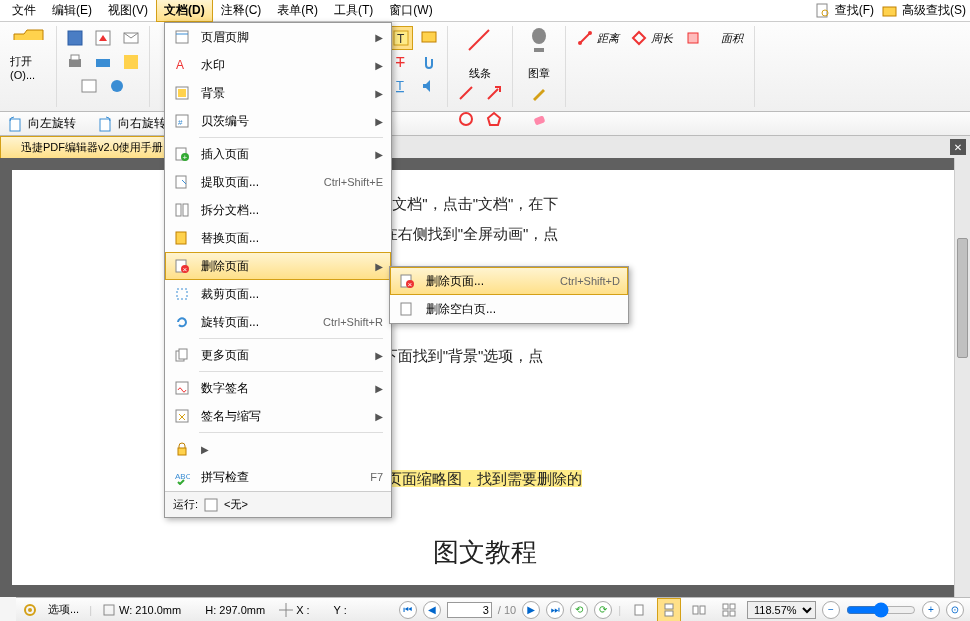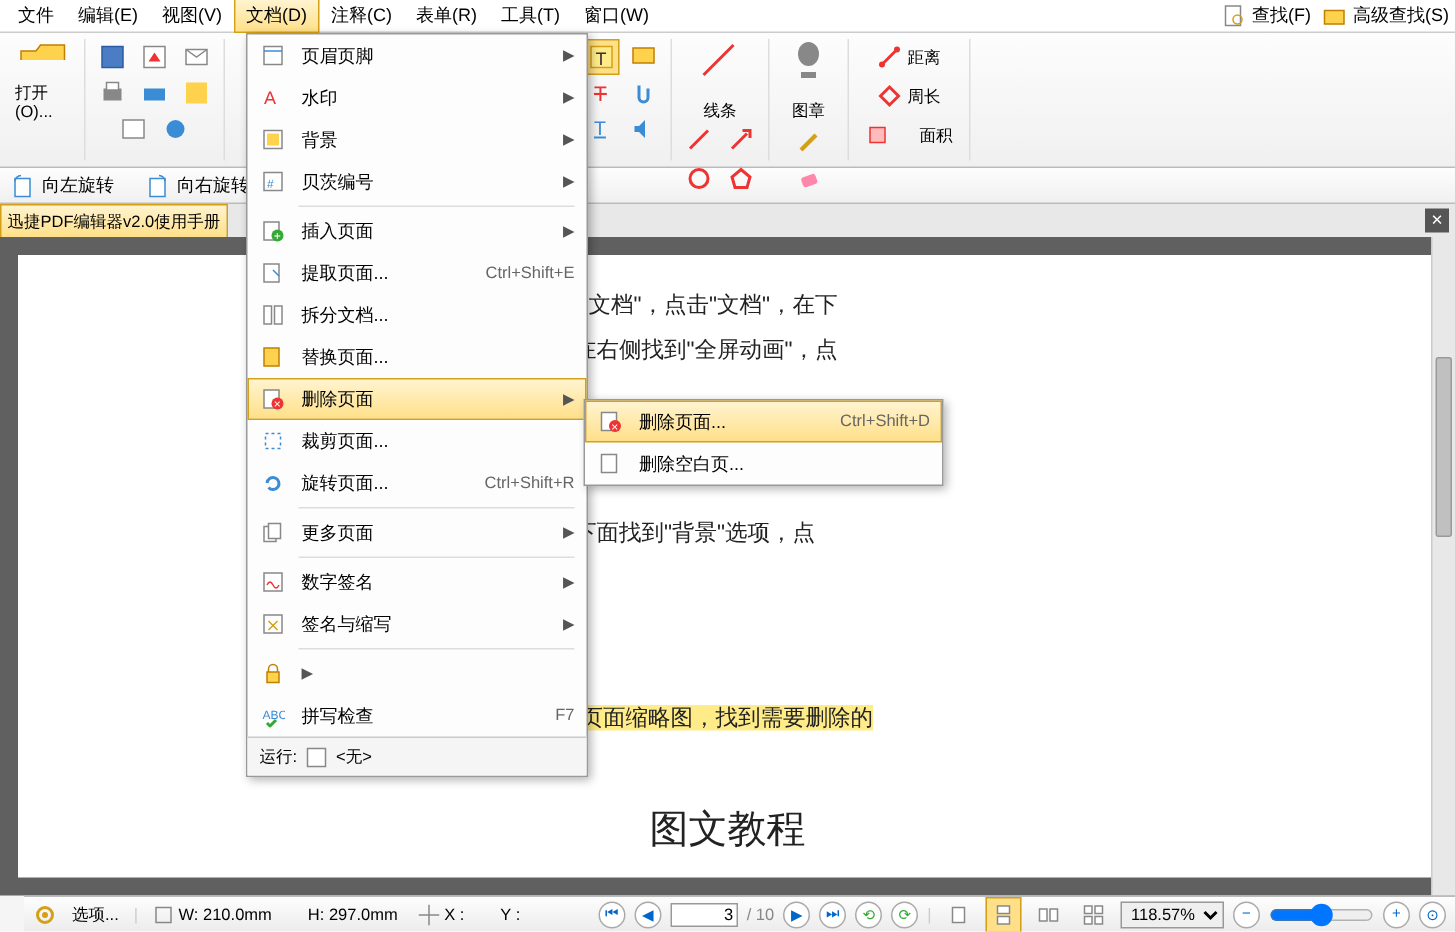--- a/index.html
+++ b/index.html
@@ -1,35 +1,35 @@
 <!DOCTYPE html>
 <html><head>
 <meta charset="utf-8">
 <style>
 * { margin: 0; padding: 0; box-sizing: border-box; font-family: "Microsoft YaHei", sans-serif; }
 body { width: 970px; height: 621px; overflow: hidden; background: #f5f5f5; position: relative; }
 
 .menubar { height: 22px; background: #fff; border-bottom: 1px solid #ccc; display: flex; font-size: 12px; align-items: center; padding: 0 4px; }
 .menubar-item { padding: 3px 8px; cursor: pointer; }
-.menubar-item.active { background: linear-gradient(#fff4d0, #ffe089); border: 1px solid #d4a017; padding: 2px 7px; }
+.menubar-item.active { background: linear-gradient(#fff4d0, #ffe089); border: 1px solid #d4a017; padding: 2px 7px; font-weight: bold; }
 .menubar-right { margin-left: auto; display: flex; gap: 8px; align-items: center; }
 .menubar-right span { display: flex; align-items: center; gap: 4px; }
 
 .toolbar { height: 90px; background: linear-gradient(#fdfdfd, #f0f0f0); border-bottom: 1px solid #bbb; display: flex; padding: 4px; font-size: 11px; gap: 0; position: relative; }
 .toolbar-group { display: flex; flex-direction: column; align-items: center; padding: 0 6px; border-right: 1px solid #ddd; }
 .toolbar-group-row { display: flex; gap: 4px; }
 .tool-btn { width: 24px; height: 24px; display: flex; align-items: center; justify-content: center; cursor: pointer; border: 1px solid transparent; }
 .tool-big { width: 40px; height: 55px; display: flex; flex-direction: column; align-items: center; justify-content: flex-start; gap: 12px; cursor: pointer; }
 .tool-label { font-size: 11px; margin-top: 2px; }
 
 .rotate-bar { height: 24px; background: linear-gradient(#fdfdfd, #f0f0f0); border-bottom: 1px solid #bbb; display: flex; align-items: center; padding: 0 6px; font-size: 12px; gap: 20px; }
 .rotate-item { display: flex; align-items: center; gap: 4px; }
 
 .tab-bar { height: 22px; background: #e8e8e8; display: flex; align-items: center; font-size: 11px; position: relative; }
-.tab { background: linear-gradient(#fff4d0, #ffe089); border: 1px solid #d4a017; padding: 3px 4px; border-bottom: none; }
+.tab { background: linear-gradient(#fff4d0, #ffe089); border: 1px solid #d4a017; padding: 3px 20px; border-bottom: none; }
 .tab-close { position: absolute; right: 4px; width: 16px; height: 16px; background: #555; color: #fff; display: flex; align-items: center; justify-content: center; font-size: 10px; cursor: pointer; }
 
 .content { position: absolute; top: 158px; left: 0; right: 0; bottom: 24px; background: #606060; padding: 12px; overflow: hidden; }
 .page { background: #fff; width: 100%; height: 100%; padding: 20px 30px; font-size: 15px; line-height: 1.9; color: #222; position: relative; font-family: "SimSun", serif; }
 .page-title { font-size: 26px; font-weight: normal; text-align: center; margin-top: 100px; font-family: "SimSun", serif; }
 .highlight { background: #ffec88; }
 
 .dropdown { position: absolute; top: 22px; left: 164px; width: 228px; background: #fdfdfd; border: 1px solid #999; box-shadow: 2px 2px 6px rgba(0,0,0,0.3); font-size: 12px; z-index: 100; }
 .dd-item { display: flex; align-items: center; padding: 5px 8px; gap: 10px; cursor: pointer; position: relative; }
 .dd-item.highlighted { background: linear-gradient(#fff4d0, #ffe089); border: 1px solid #d4a017; padding: 4px 7px; }
@@ -332,21 +332,21 @@
           </svg>
         </div>
       <div class="tool-btn">
           <svg width="18" height="18">
             <rect x="4" y="7" width="10" height="7" rx="2" fill="#f8a" transform="rotate(-20 9 9)"></rect>
           </svg>
         </div>
     </div>
   </div>
   <div class="toolbar-group">
-    <div style="display:flex;flex-direction:column;gap:2px;">
+    <div style="display:flex;flex-direction:row;gap:2px;font-style:italic;">
       <div class="tool-btn" style="width:auto;gap:4px;padding:0 4px;">
         <svg width="16" height="16">
             <line x1="3" y1="13" x2="13" y2="3" stroke="#e33" stroke-width="2"></line>
             <circle cx="3" cy="13" r="2" fill="#e33"></circle>
             <circle cx="13" cy="3" r="2" fill="#e33"></circle>
           </svg>
         <span>距离</span>
       </div>
       <div class="tool-btn" style="width:auto;gap:4px;padding:0 4px;">
         <svg width="16" height="16">

